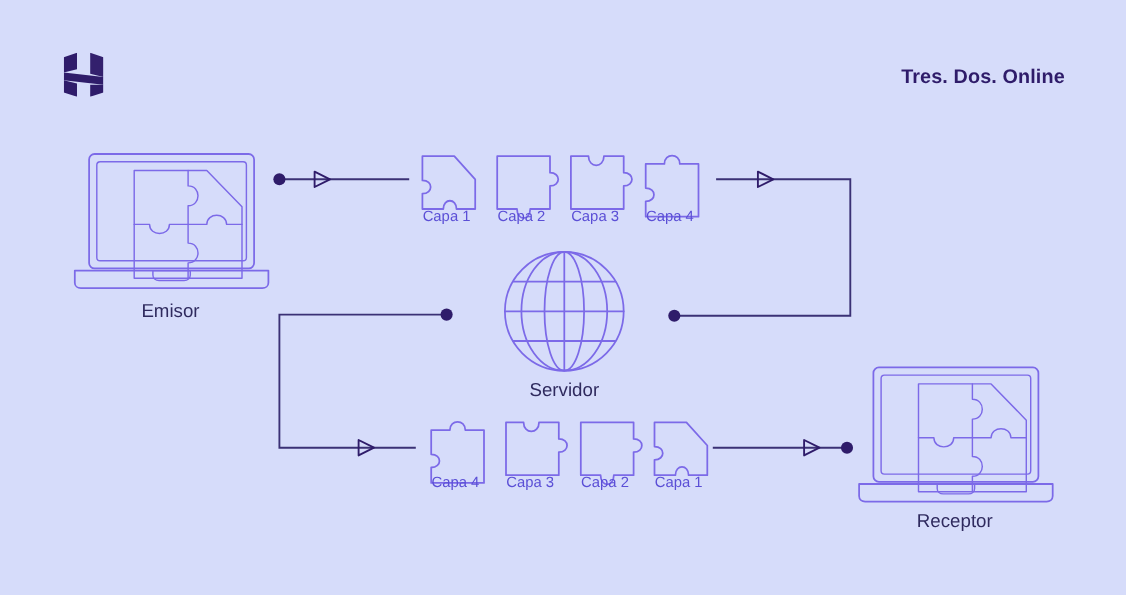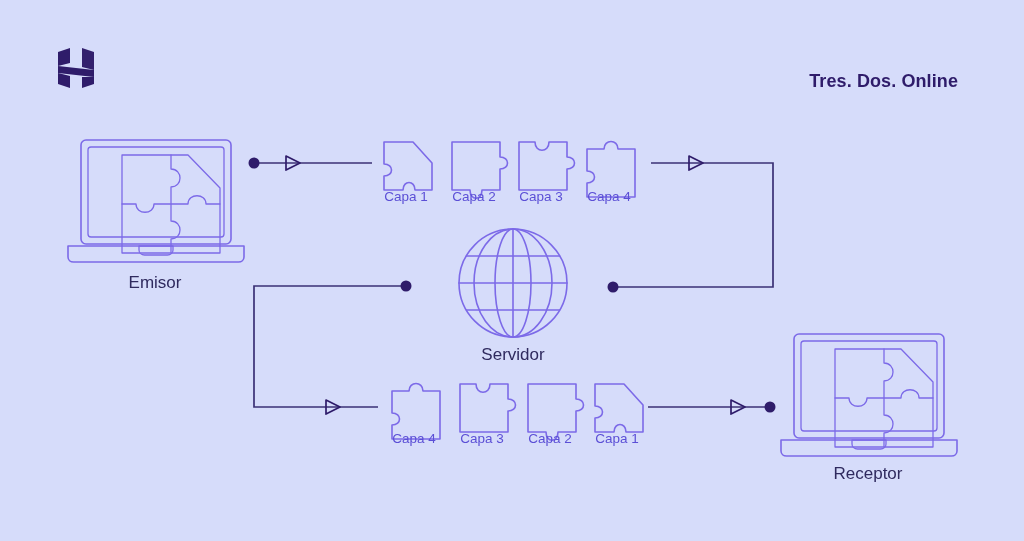--- a/index.html
+++ b/index.html
@@ -30,27 +30,26 @@
   .brand-mark { width: 36px; height: 40px; display: block; }
   .brand-word {
     font-size: 20px;
     font-weight: bold;
     letter-spacing: 2.2px;
     color: #2f1c6a;
     line-height: 1;
   }
   .tagline {
     position: absolute;
-    right: 66px;
+    right: 56px;
     top: 59px;
     font-size: 18px;
     font-weight: bold;
     color: #2f1c6a;
     letter-spacing: 0.1px;
-    margin-top: 12px;
   }
 
   
   #diagram {
     position: absolute;
     left: 0;
     top: 0;
     width: 1024px;
     height: 541px;
   }

